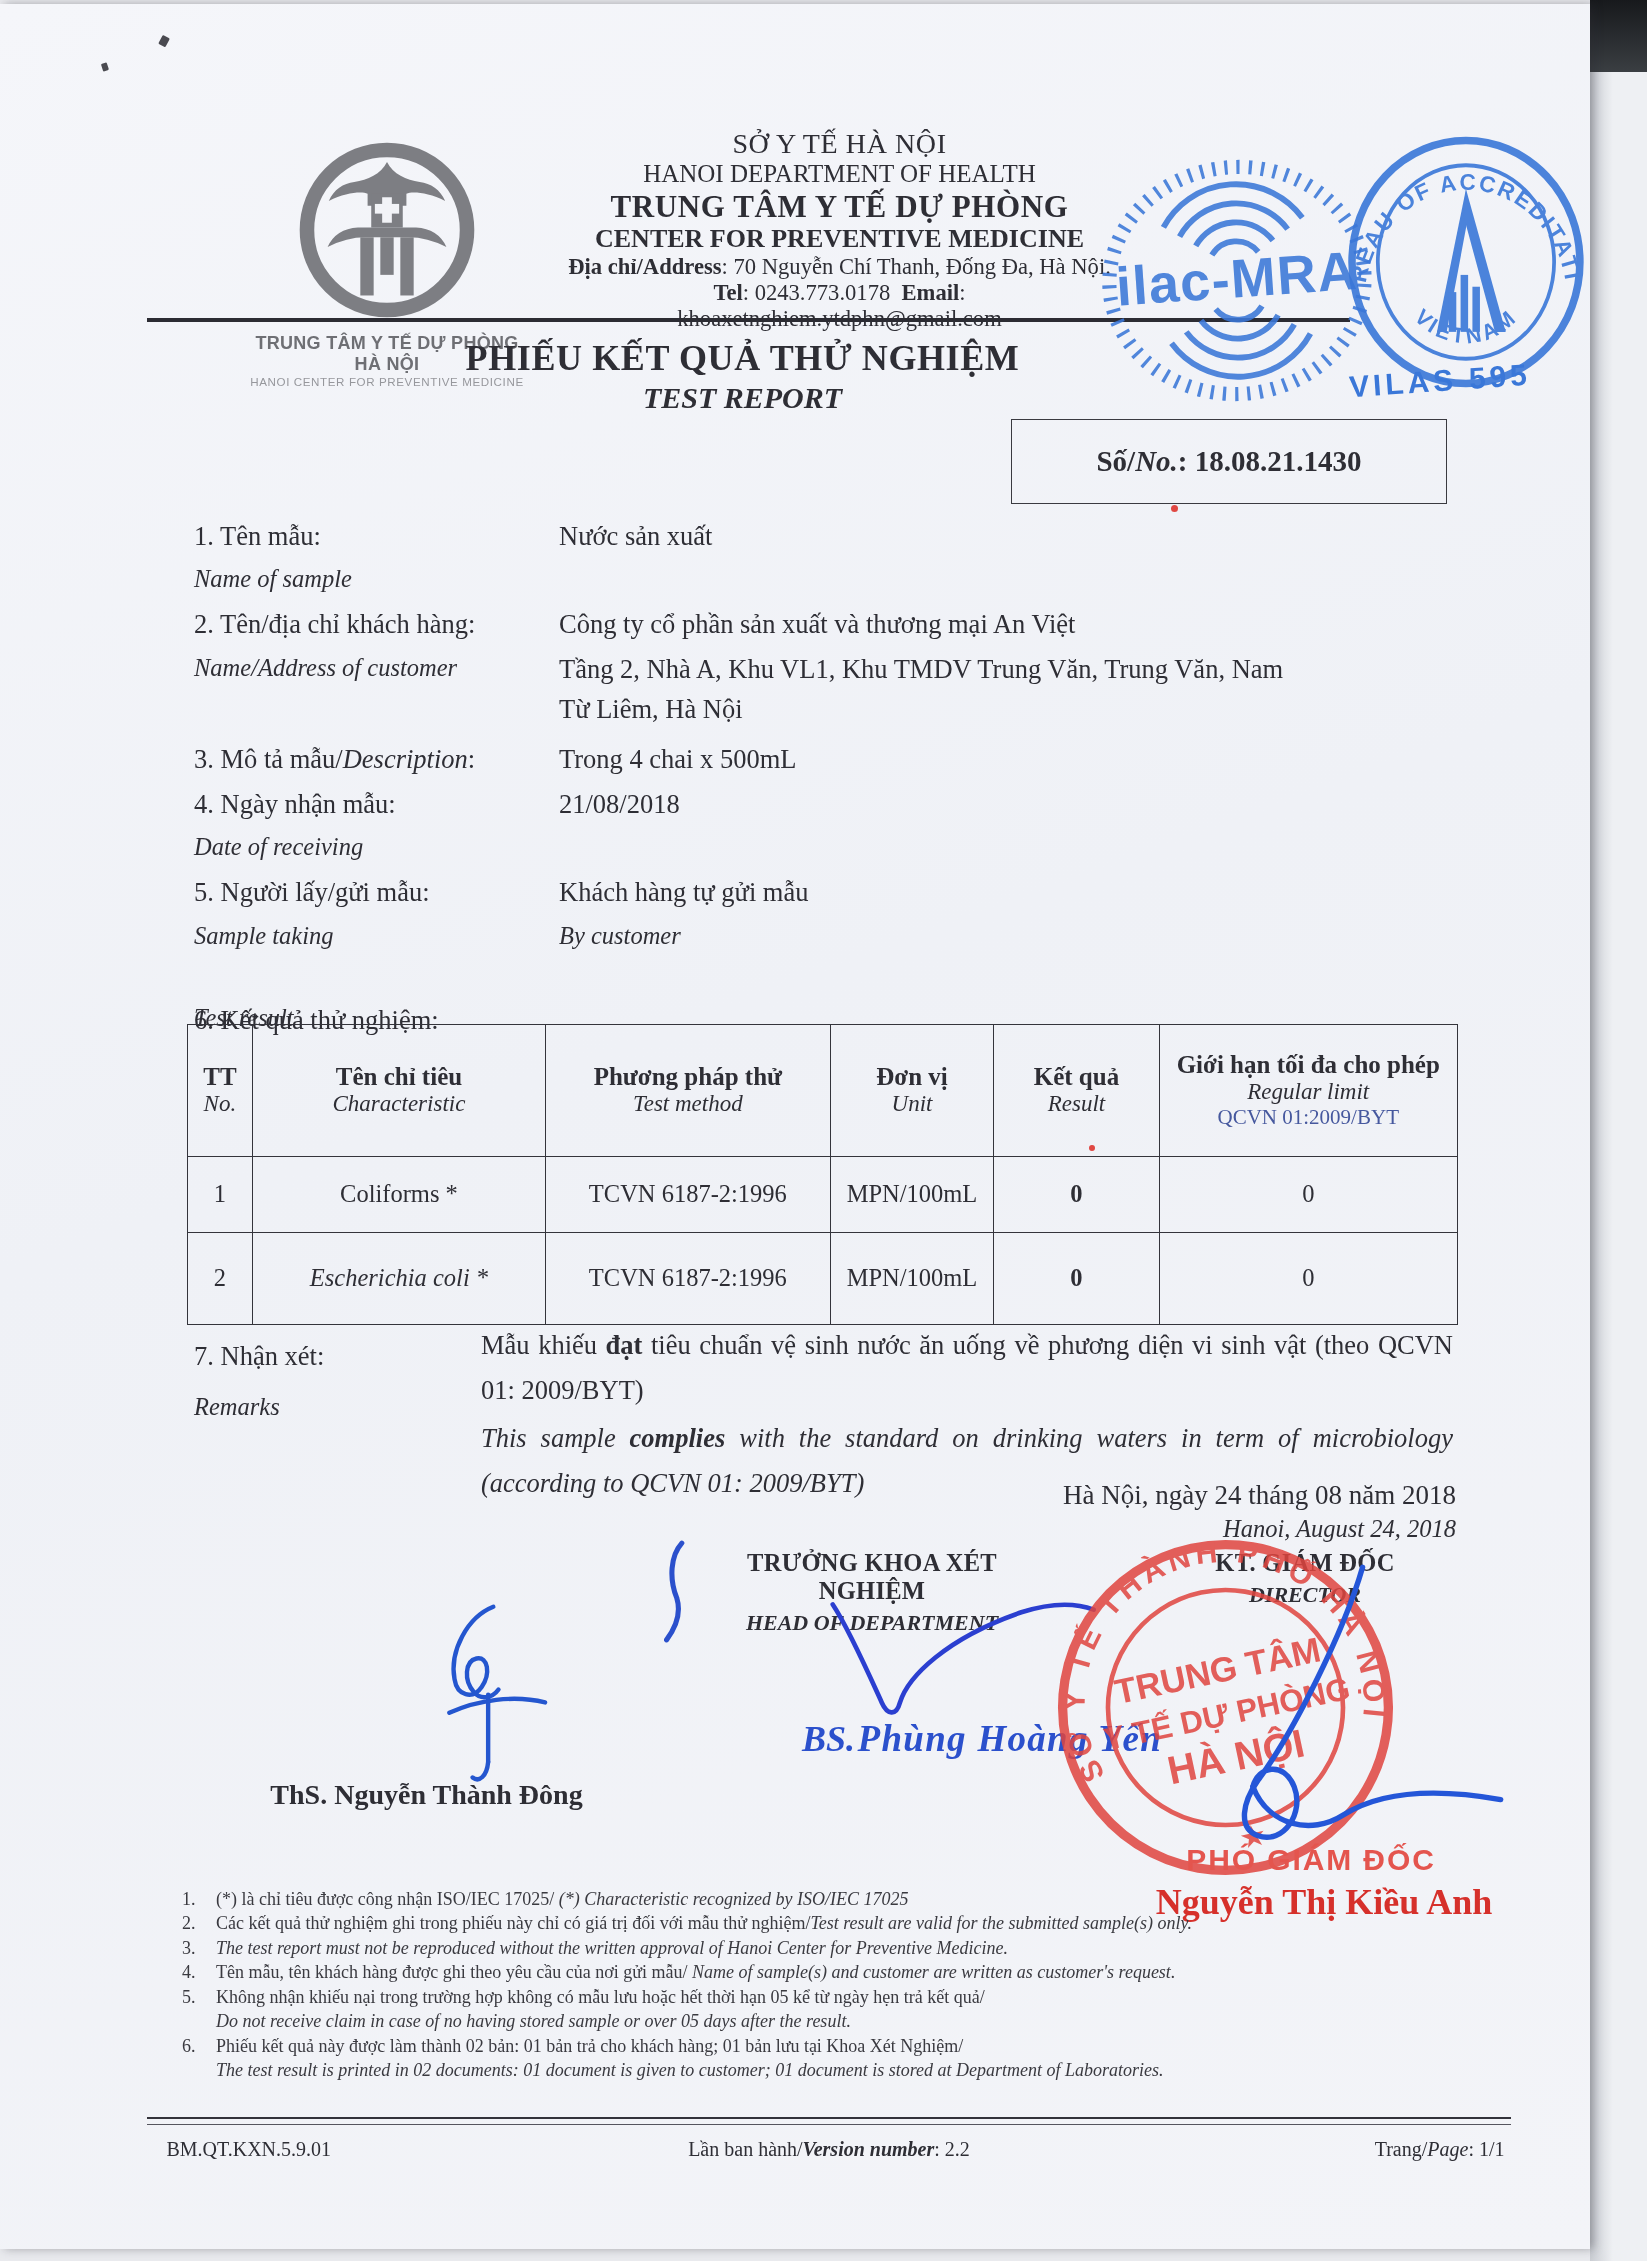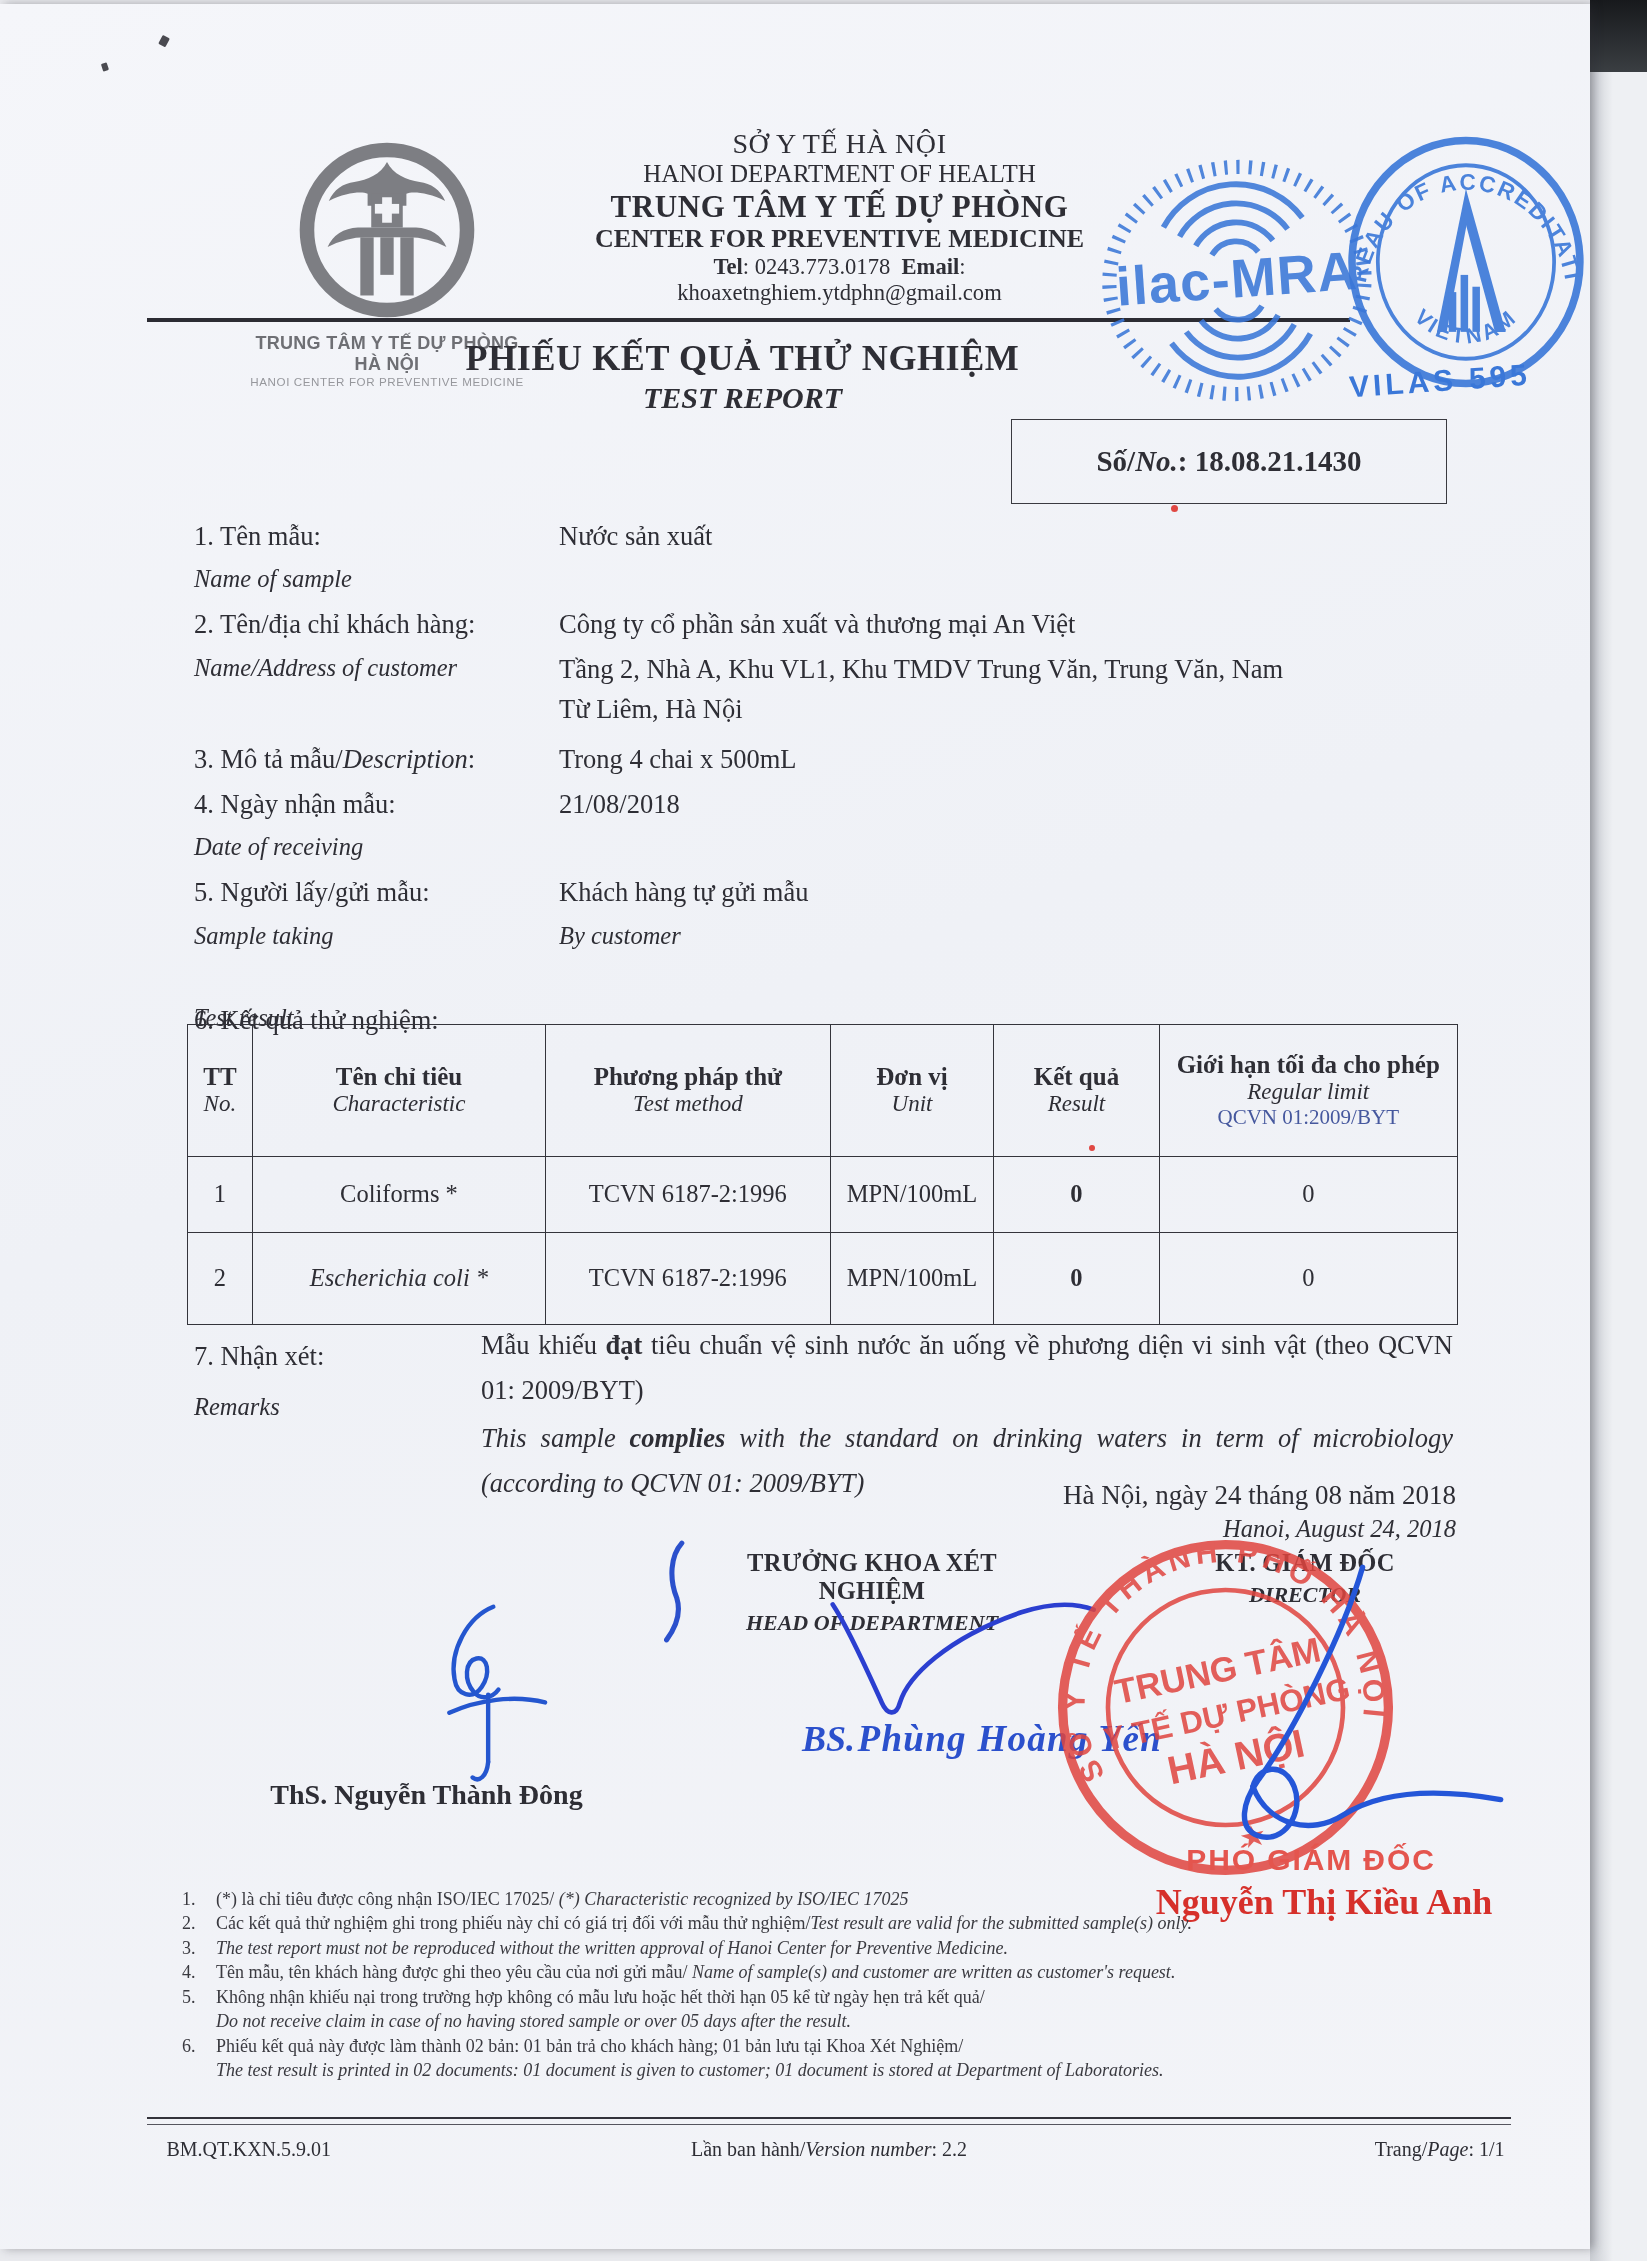--- a/index.html
+++ b/index.html
@@ -124,20 +124,21 @@
     </svg>
     <div class="logo-caption1">TRUNG TÂM Y TẾ DỰ PHÒNG HÀ NỘI</div>
     <div class="logo-caption2">HANOI CENTER FOR PREVENTIVE MEDICINE</div>
   </div>
 
   <div class="abs org">
     <div class="l1">SỞ Y TẾ HÀ NỘI</div>
     <div class="l2">HANOI DEPARTMENT OF HEALTH</div>
     <div class="l3">TRUNG TÂM Y TẾ DỰ PHÒNG</div>
     <div class="l4">CENTER FOR PREVENTIVE MEDICINE</div>
+    <div class="l5"><b>Địa chỉ/Address</b><span>: 70 Nguyễn Chí Thanh, Đống Đa, Hà Nội.</span></div>
     <div class="l6"><b>Tel</b><span>: 0243.773.0178</span>&nbsp; <b>Email</b><span>: khoaxetnghiem.ytdphn@gmail.com</span></div>
   </div>
 
   <div class="abs header-rule"></div>
 
   <div class="abs ilac-stamp">
     <svg width="284" height="245" viewBox="0 0 220 190" opacity="0.88">
       <ellipse cx="110" cy="95" rx="99" ry="88" fill="none" stroke="#3a77d8" stroke-width="11" stroke-dasharray="2.5 7"></ellipse>
       <g fill="none" stroke="#3a77d8" stroke-width="4.5">
         <path d="M92 74 A 22 22 0 0 1 128 74"></path>
@@ -363,18 +364,18 @@
     <div class="fn">
       <span class="num">6.</span>
       <span class="body"><span>Phiếu kết quả này được làm thành 02 bản: 01 bản trả cho khách hàng; 01 bản lưu tại Khoa Xét Nghiệm/</span><span class="en-block">The test result is printed in 02 documents: 01 document is given to customer; 01 document is stored at Department of Laboratories.</span></span>
     </div>
   </div>
 
   <div class="abs sep-line"></div>
 
   <div class="abs footer-row">
     <span class="footer-code">BM.QT.KXN.5.9.01</span>
-    <span class="footer-version"><span>Lần ban hành/</span><span class="it" style="font-weight:normal;">Version number</span><span>: 2.2</span></span>
+    <span class="footer-version"><span>Lần ban hành/</span><span class="it" style="font-weight:bold;">Version number</span><span>: 2.2</span></span>
     <span class="footer-page"><span>Trang/</span><span class="it">Page</span><span>: 1/1</span></span>
   </div>
 
 </div>
 
 
 </body></html>

